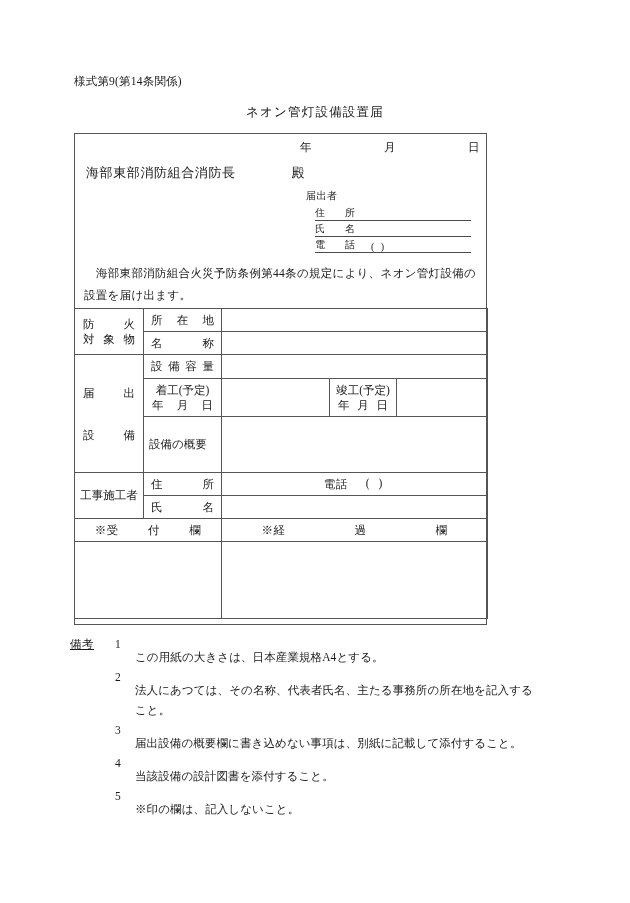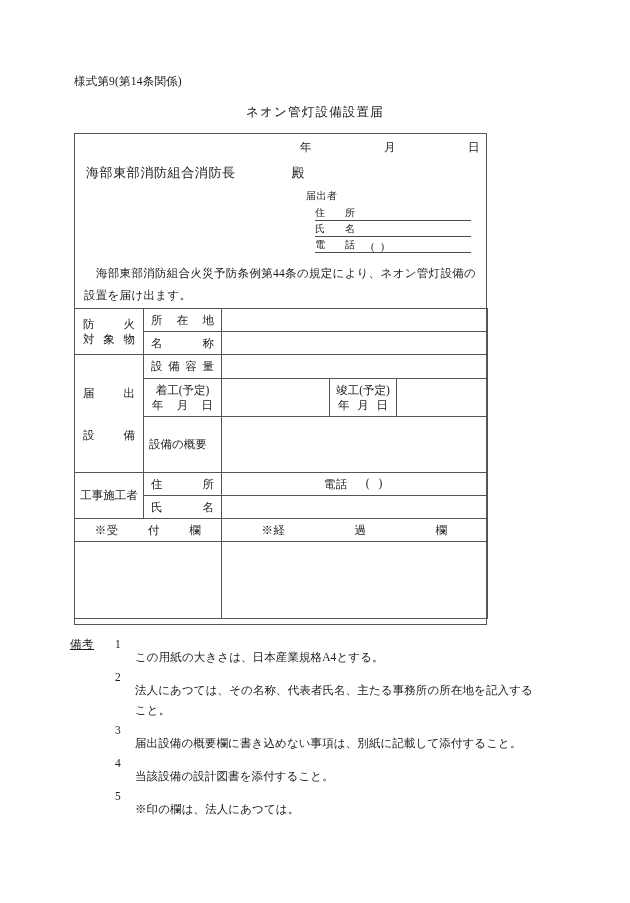--- a/index.html
+++ b/index.html
@@ -439,18 +439,18 @@
       <li>
         <span class="num">3</span>
         <span class="txt">届出設備の概要欄に書き込めない事項は、別紙に記載して添付すること。</span>
       </li>
       <li>
         <span class="num">4</span>
         <span class="txt">当該設備の設計図書を添付すること。</span>
       </li>
       <li>
         <span class="num">5</span>
-        <span class="txt">※印の欄は、法人にあつては。</span>
+        <span class="txt">※印の欄は、記入しないこと。</span>
       </li>
     </ul>
   </div>
 
 </div>
 
 </body></html>

